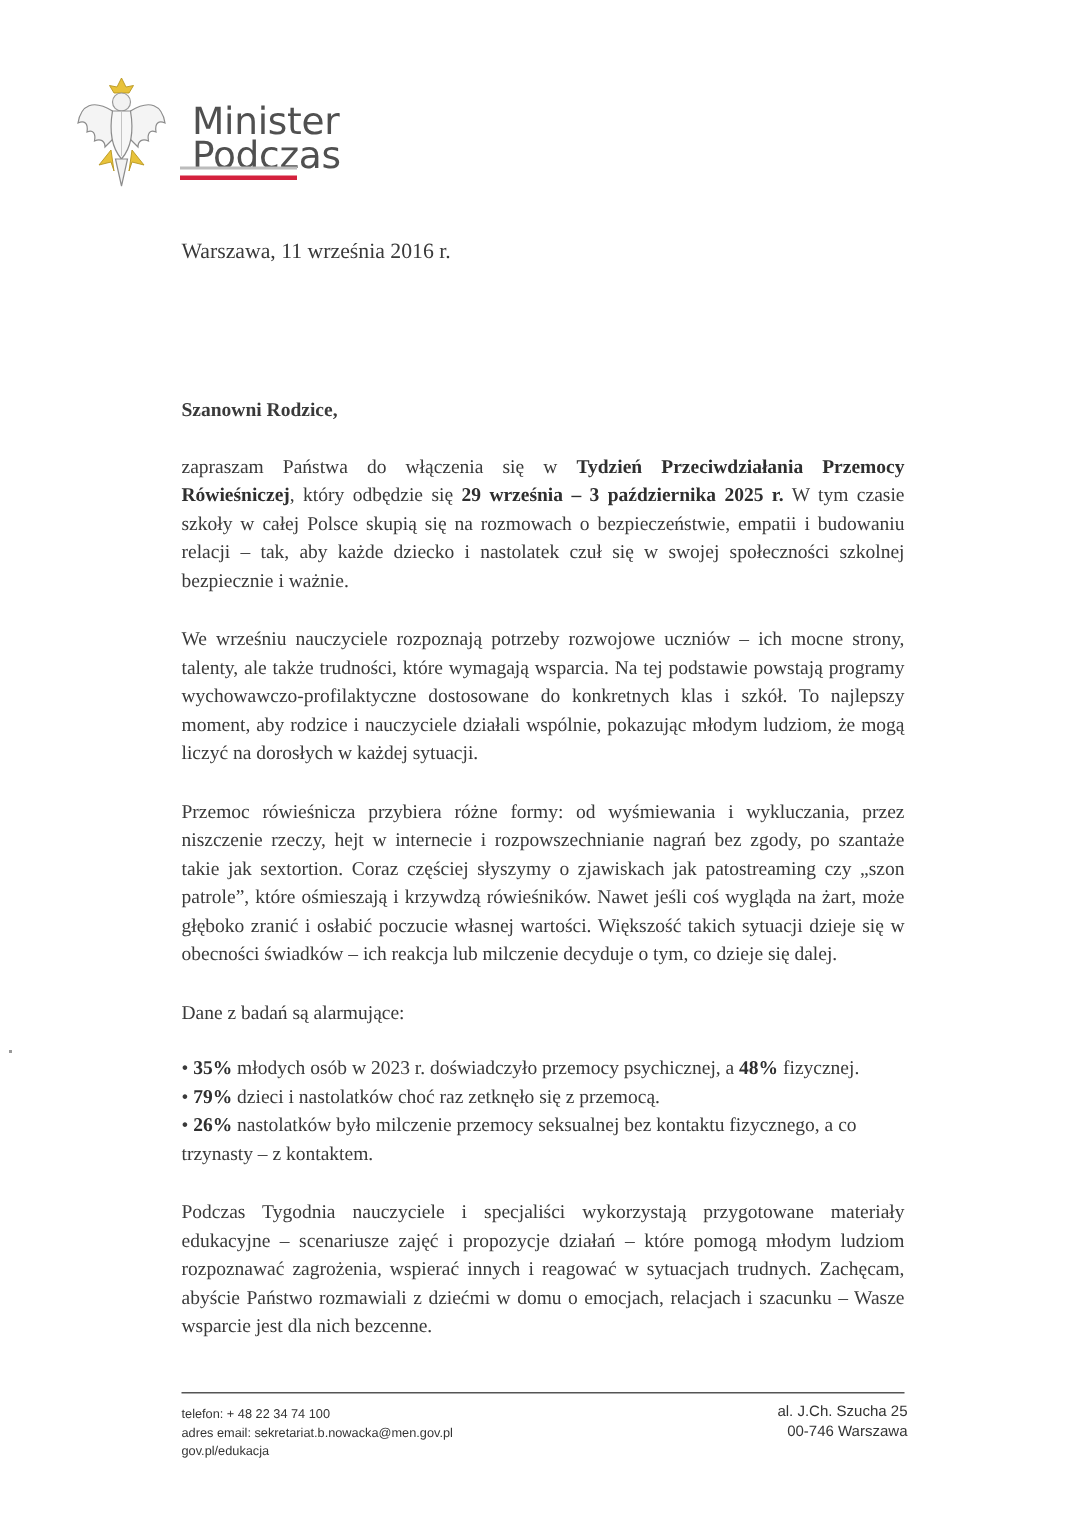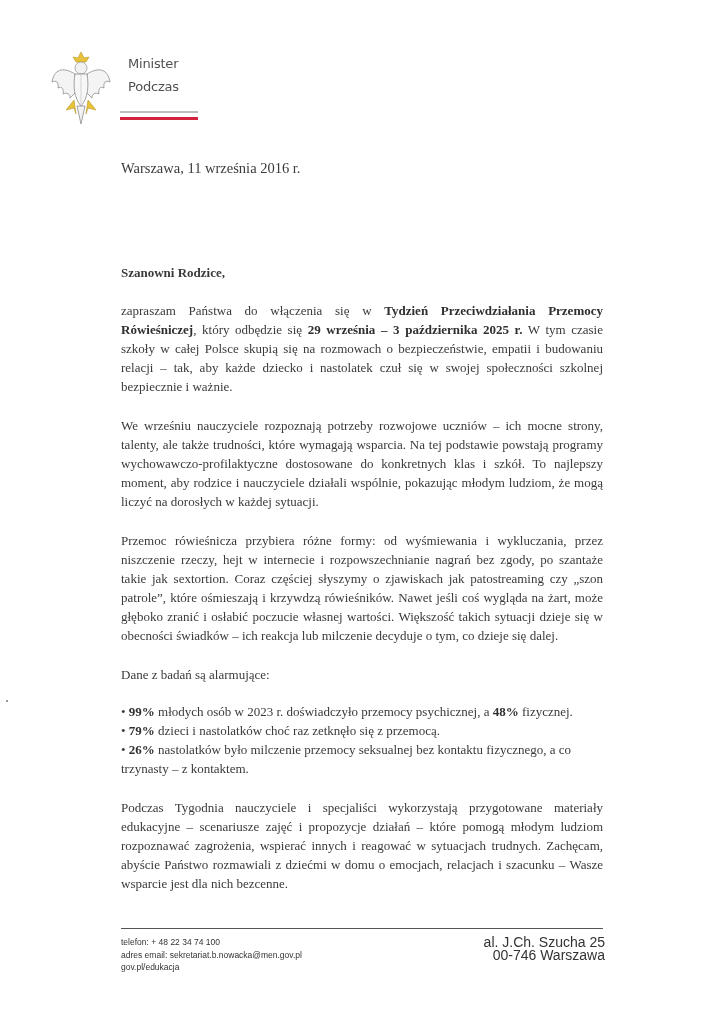--- a/index.html
+++ b/index.html
@@ -1,39 +1,39 @@
 <!DOCTYPE html>
 <html><head>
   <meta charset="utf-8">
   <style>
     html, body { margin: 0; padding: 0; background: #ffffff; }
     body { width: 721px; height: 1024px; position: relative; overflow: hidden;
            font-family: "Liberation Serif", serif; color: #3a3a3a; }
     .logo { position: absolute; left: 50px; top: 48px; width: 170px; height: 80px; }
     .eagle { position: absolute; left: 0; top: 0; width: 62px; height: 80px; }
-    .logo-text { position: absolute; left: 78px; top: 4px; font-family: "DejaVu Sans", sans-serif;
-                 font-size: 13px; line-height: 23px; color: #505050; letter-spacing: -0.2px; }
+    .logo-text { position: absolute; left: 78px; top: 21px; font-family: "DejaVu Sans", sans-serif;
+                 font-size: 25px; line-height: 23px; color: #505050; letter-spacing: -0.2px; }
     .stripe-grey { position: absolute; left: 120px; top: 111px; width: 78px; height: 2px; background: #bcbcbc; }
     .stripe-red { position: absolute; left: 120px; top: 117px; width: 78px; height: 3px; background: #d4213d; }
 
     .date { position: absolute; left: 121px; top: 160px; font-size: 14.5px; }
     .content { position: absolute; left: 121px; top: 263px; width: 482px; font-size: 13px; line-height: 19px; }
     .content p { margin: 0; text-align: justify; }
     .greet { font-weight: bold; margin-bottom: 19px !important; }
     .para { margin-bottom: 20px !important; }
     .heading { font-weight: normal; margin-bottom: 18px !important; }
     .bullets { margin-bottom: 20px !important; }
     .bullets div { text-align: left; }
     b { font-weight: bold; color: #2f2f2f; }
 
     .footer-line { position: absolute; left: 121px; top: 928px; width: 482px; height: 1px; background: #555; }
     .footer-left { position: absolute; left: 121px; top: 936px; font-family: "Liberation Sans", sans-serif;
                    font-size: 8.5px; line-height: 12.5px; color: #333; }
     .footer-right { position: absolute; right: 116px; top: 936px; font-family: "Liberation Sans", sans-serif;
-                    font-size: 14px; line-height: 12.5px; color: #333; text-align: right; }
+                    font-size: 10px; line-height: 12.5px; color: #333; text-align: right; }
     .dot { position: absolute; left: 6px; top: 700px; width: 2px; height: 2px; background: #999; }
   </style>
 </head>
 <body>
 
 <div class="logo">
   <svg class="eagle" viewBox="0 0 62 80">
     <polygon points="31,4 34,10 39,9 36,14 26,14 23,9 28,10" fill="#e8c23a" stroke="#b89620" stroke-width="0.6"></polygon>
     <ellipse cx="31" cy="20" rx="6" ry="6" fill="#f2f2f2" stroke="#9a9a9a" stroke-width="0.8"></ellipse>
     <path d="M25,26 C12,18 4,22 2,34 C6,32 9,34 8,40 C12,38 14,41 13,46 C17,44 20,46 20,50 L26,44 Z" fill="#f4f4f4" stroke="#8c8c8c" stroke-width="0.8"></path>
@@ -59,21 +59,21 @@
 
   <p class="para"><span>zapraszam Państwa do włączenia się w </span><b>Tydzień Przeciwdziałania Przemocy Rówieśniczej</b><span>, który odbędzie się </span><b>29 września – 3 października 2025 r.</b><span> W tym czasie szkoły w całej Polsce skupią się na rozmowach o bezpieczeństwie, empatii i budowaniu relacji – tak, aby każde dziecko i nastolatek czuł się w swojej społeczności szkolnej bezpiecznie i ważnie.</span></p>
 
   <p class="para">We wrześniu nauczyciele rozpoznają potrzeby rozwojowe uczniów – ich mocne strony, talenty, ale także trudności, które wymagają wsparcia. Na tej podstawie powstają programy wychowawczo-profilaktyczne dostosowane do konkretnych klas i szkół. To najlepszy moment, aby rodzice i nauczyciele działali wspólnie, pokazując młodym ludziom, że mogą liczyć na dorosłych w każdej sytuacji.</p>
 
   <p class="para">Przemoc rówieśnicza przybiera różne formy: od wyśmiewania i wykluczania, przez niszczenie rzeczy, hejt w internecie i rozpowszechnianie nagrań bez zgody, po szantaże takie jak sextortion. Coraz częściej słyszymy o zjawiskach jak patostreaming czy „szon patrole”, które ośmieszają i krzywdzą rówieśników. Nawet jeśli coś wygląda na żart, może głęboko zranić i osłabić poczucie własnej wartości. Większość takich sytuacji dzieje się w obecności świadków – ich reakcja lub milczenie decyduje o tym, co dzieje się dalej.</p>
 
   <p class="heading">Dane z badań są alarmujące:</p>
 
   <div class="bullets">
-    <div><span>• </span><b>99%</b><span> młodych osób w 2023 r. doświadczyło przemocy psychicznej, a </span><b>48%</b><span> fizycznej.</span></div>
+    <div><span>• </span><b>35%</b><span> młodych osób w 2023 r. doświadczyło przemocy psychicznej, a </span><b>48%</b><span> fizycznej.</span></div>
     <div><span>• </span><b>79%</b><span> dzieci i nastolatków choć raz zetknęło się z przemocą.</span></div>
     <div><span>• </span><b>26%</b><span> nastolatków było milczenie przemocy seksualnej bez kontaktu fizycznego, a co trzynasty – z kontaktem.</span></div>
   </div>
 
   <p class="para">Podczas Tygodnia nauczyciele i specjaliści wykorzystają przygotowane materiały edukacyjne – scenariusze zajęć i propozycje działań – które pomogą młodym ludziom rozpoznawać zagrożenia, wspierać innych i reagować w sytuacjach trudnych. Zachęcam, abyście Państwo rozmawiali z dziećmi w domu o emocjach, relacjach i szacunku – Wasze wsparcie jest dla nich bezcenne.</p>
 </div>
 
 <div class="footer-line"></div>
 <div class="footer-left">
   <div>telefon: + 48 22 34 74 100</div>

